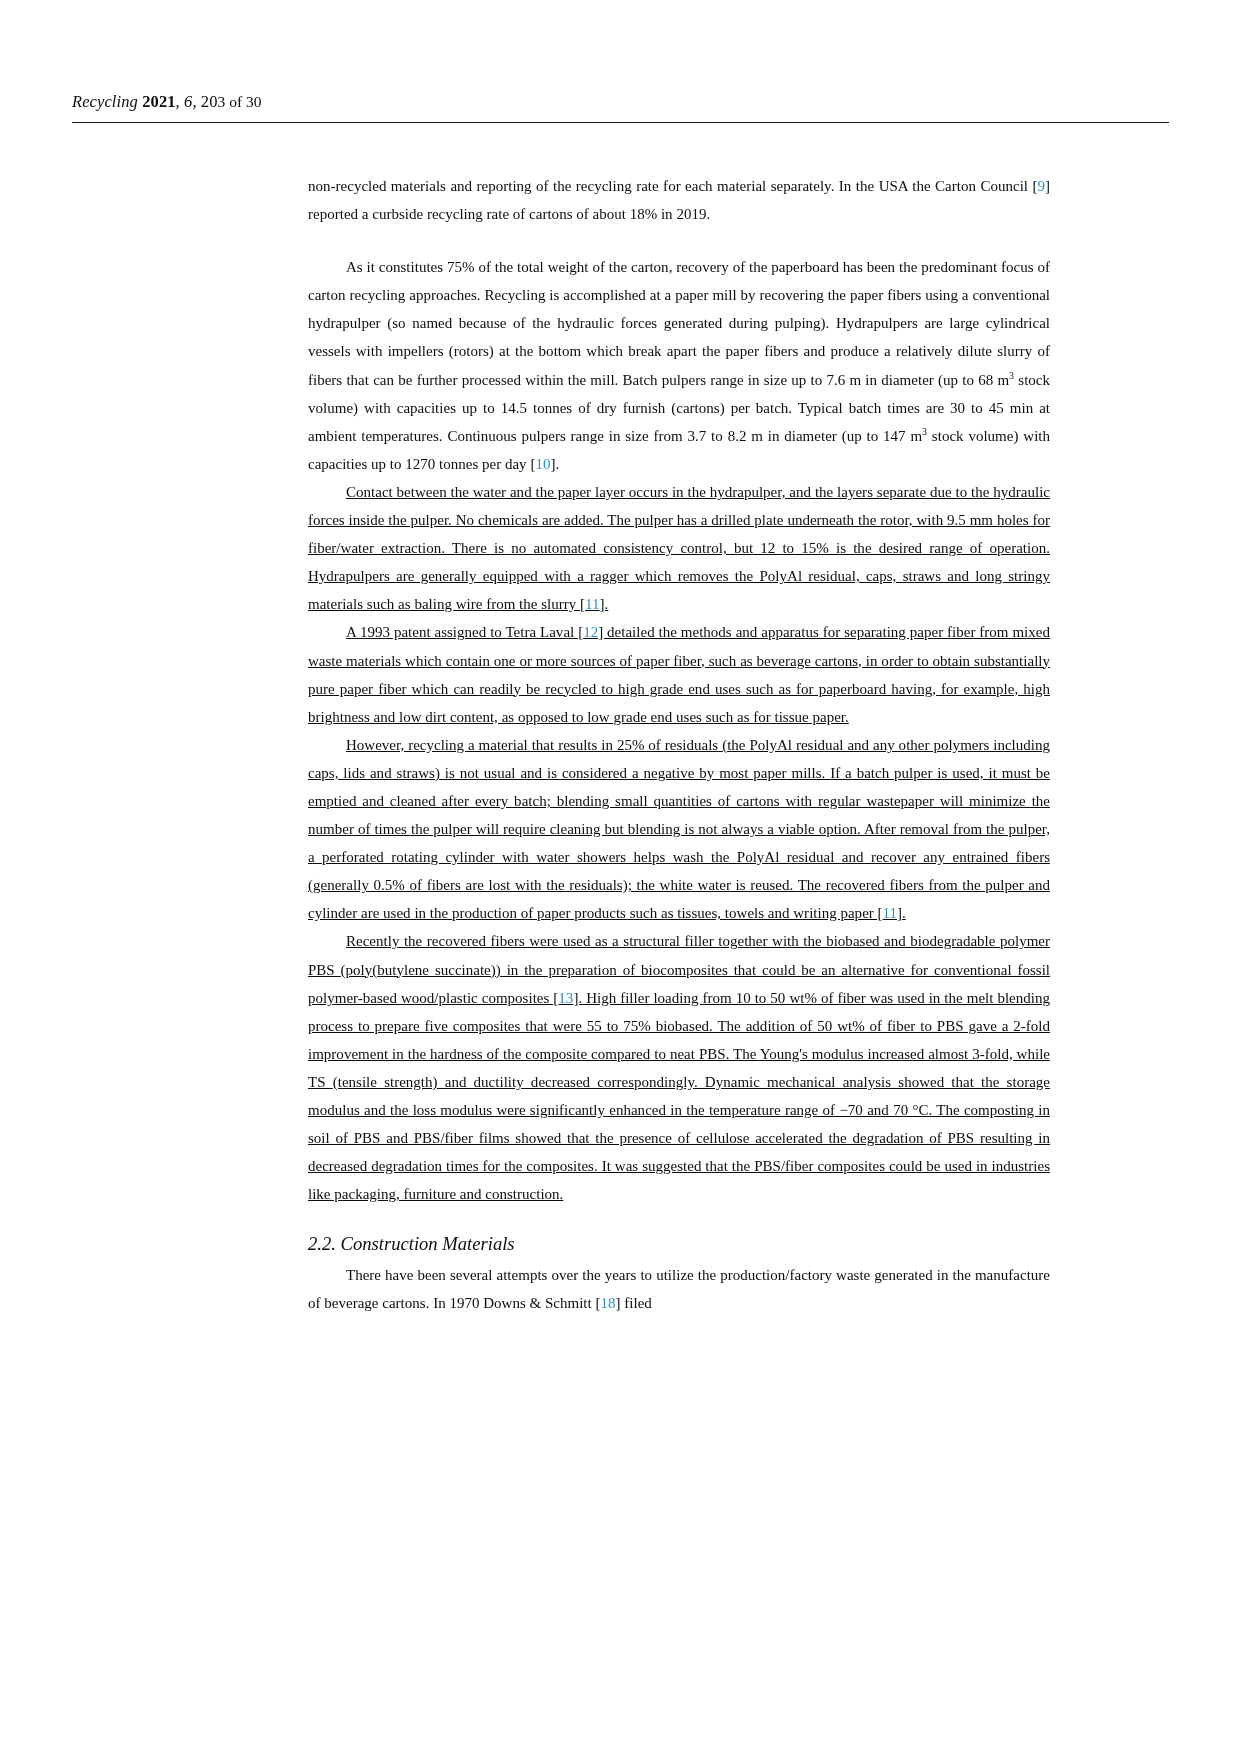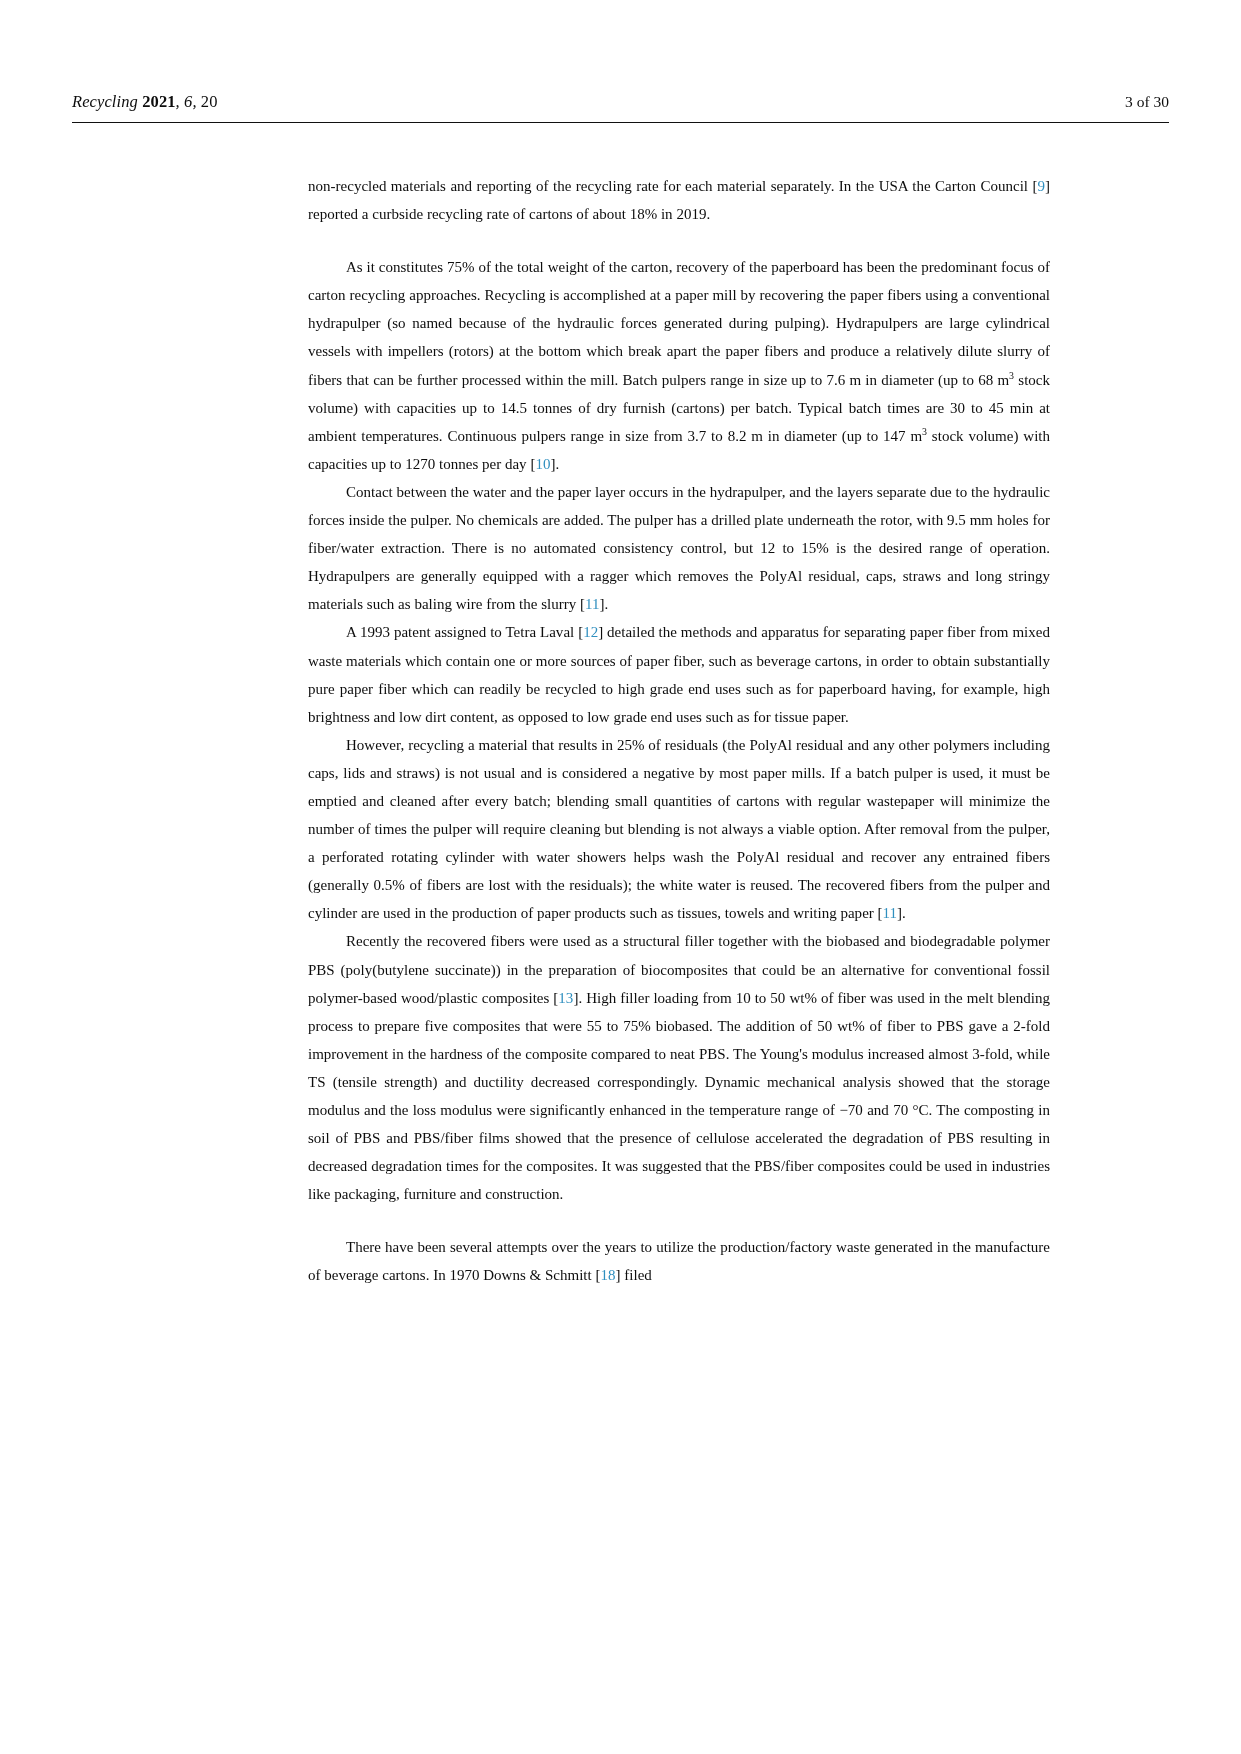--- a/index.html
+++ b/index.html
@@ -27,21 +27,21 @@
   }
 
   
   .runhead {
     position: absolute;
     left: 72px;
     top: 92px;
     width: 1097px;
     display: flex;
     align-items: baseline;
-    justify-content: space-between;
+    justify-content: flex-start;
     font-size: 16.5px;
     line-height: 1.2;
   }
   .runhead-left {
     font-style: italic;
     white-space: nowrap;
     letter-spacing: .1px;
   }
   .runhead-left .vol {
     font-style: normal;
@@ -80,21 +80,21 @@
     font-size: 15px;
     line-height: 28.1px;
     text-align: justify;
     text-justify: inter-word;
     hyphens: none;
     letter-spacing: .01px;
   }
   p.body.indent {
     text-indent: 38px;
   }
-  p.body + p.body { margin-top: 0; }
+  p.body + p.body { margin-top: 0; text-decoration: underline; }
 
   h2.section {
     margin: 0;
     font-size: 18.6px;
     line-height: 28px;
     font-style: italic;
     font-weight: normal;
     text-align: left;
   }
   .gap-head-before { height: 22px; }
@@ -132,18 +132,19 @@
 
     <p class="body indent"><span>Contact between the water and the paper layer occurs in the hydrapulper, and the layers separate due to the hydraulic forces inside the pulper. No chemicals are added. The pulper has a drilled plate underneath the rotor, with 9.5 mm holes for fiber/water extraction. There is no automated consistency control, but 12 to 15% is the desired range of operation. Hydrapulpers are generally equipped with a ragger which removes the PolyAl residual, caps, straws and long stringy materials such as baling wire from the slurry [</span><a class="cite" href="#">11</a><span>].</span></p>
 
     <p class="body indent"><span>A 1993 patent assigned to Tetra Laval [</span><a class="cite" href="#">12</a><span>] detailed the methods and apparatus for separating paper fiber from mixed waste materials which contain one or more sources of paper fiber, such as beverage cartons, in order to obtain substantially pure paper fiber which can readily be recycled to high grade end uses such as for paperboard having, for example, high brightness and low dirt content, as opposed to low grade end uses such as for tissue paper.</span></p>
 
     <p class="body indent"><span>However, recycling a material that results in 25% of residuals (the PolyAl residual and any other polymers including caps, lids and straws) is not usual and is considered a negative by most paper mills. If a batch pulper is used, it must be emptied and cleaned after every batch; blending small quantities of cartons with regular wastepaper will minimize the number of times the pulper will require cleaning but blending is not always a viable option. After removal from the pulper, a perforated rotating cylinder with water showers helps wash the PolyAl residual and recover any entrained fibers (generally 0.5% of fibers are lost with the residuals); the white water is reused. The recovered fibers from the pulper and cylinder are used in the production of paper products such as tissues, towels and writing paper [</span><a class="cite" href="#">11</a><span>].</span></p>
 
     <p class="body indent"><span>Recently the recovered fibers were used as a structural filler together with the biobased and biodegradable polymer PBS (poly(butylene succinate)) in the preparation of biocomposites that could be an alternative for conventional fossil polymer-based wood/plastic composites [</span><a class="cite" href="#">13</a><span>]. High filler loading from 10 to 50 wt% of fiber was used in the melt blending process to prepare five composites that were 55 to 75% biobased. The addition of 50 wt% of fiber to PBS gave a 2-fold improvement in the hardness of the composite compared to neat PBS. The Young's modulus increased almost 3-fold, while TS (tensile strength) and ductility decreased correspondingly. Dynamic mechanical analysis showed that the storage modulus and the loss modulus were significantly enhanced in the temperature range of −70 and 70 °C. The composting in soil of PBS and PBS/fiber films showed that the presence of cellulose accelerated the degradation of PBS resulting in decreased degradation times for the composites. It was suggested that the PBS/fiber composites could be used in industries like packaging, furniture and construction.</span></p>
 
     <div class="gap-head-before"></div>
+    <h2 class="section">2.2. Construction Materials</h2>
     <div class="gap-head-after"></div>
 
     <p class="body indent"><span>There have been several attempts over the years to utilize the production/factory waste generated in the manufacture of beverage cartons. In 1970 Downs &amp; Schmitt [</span><a class="cite" href="#">18</a><span>] filed</span></p>
 
   </div>
 </div>
 
 </body></html>

